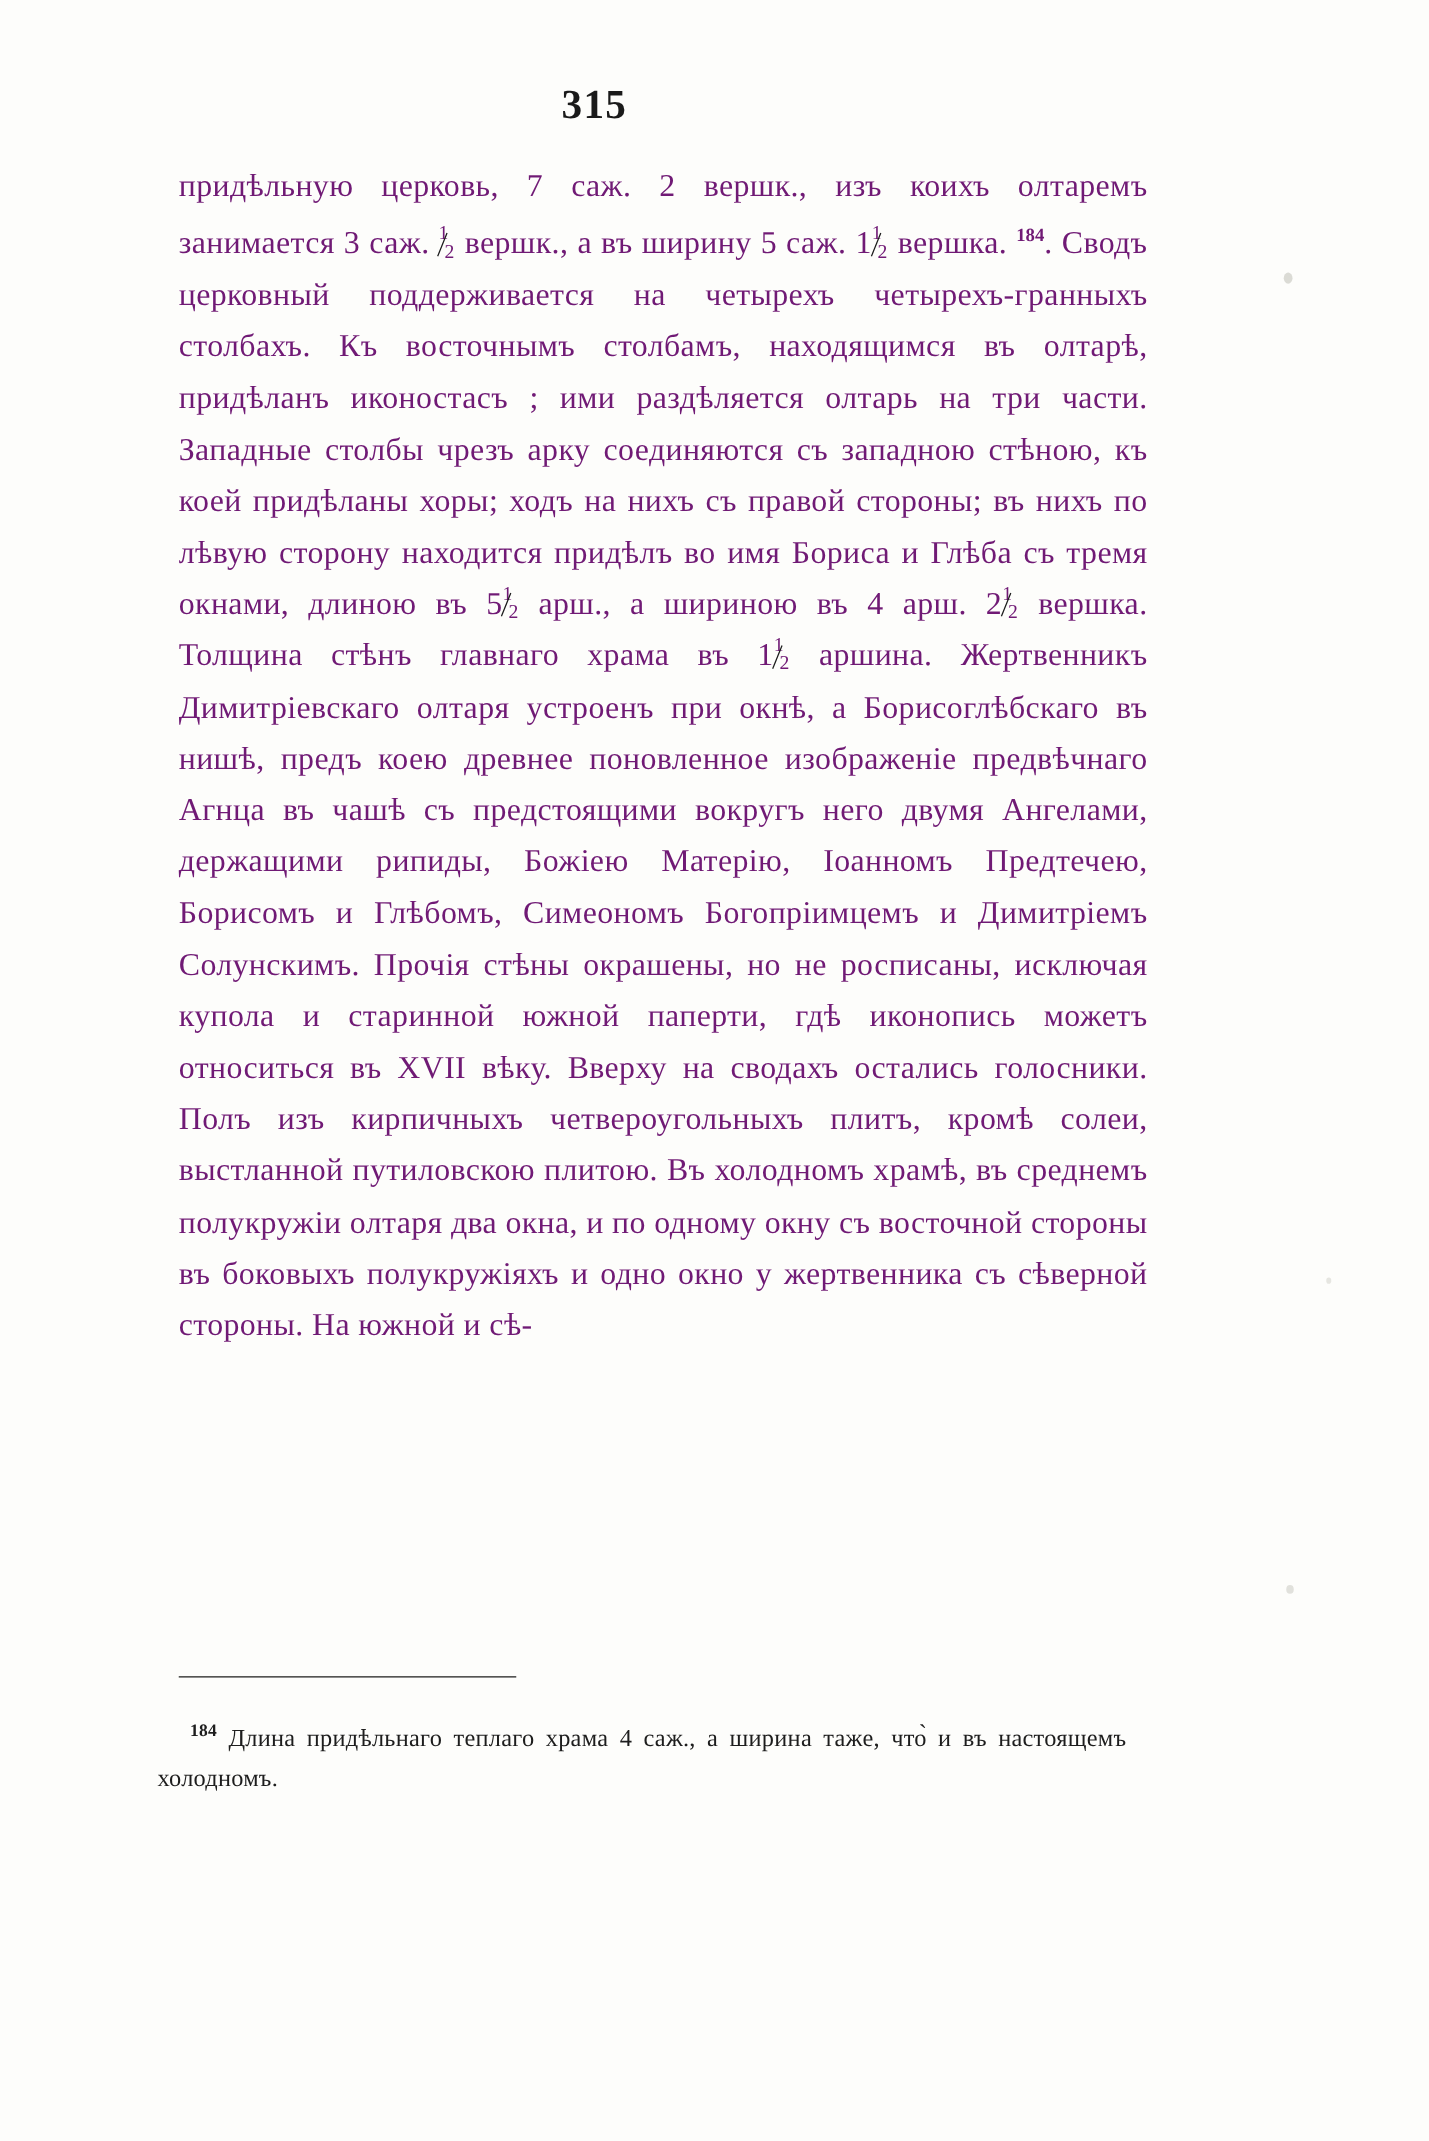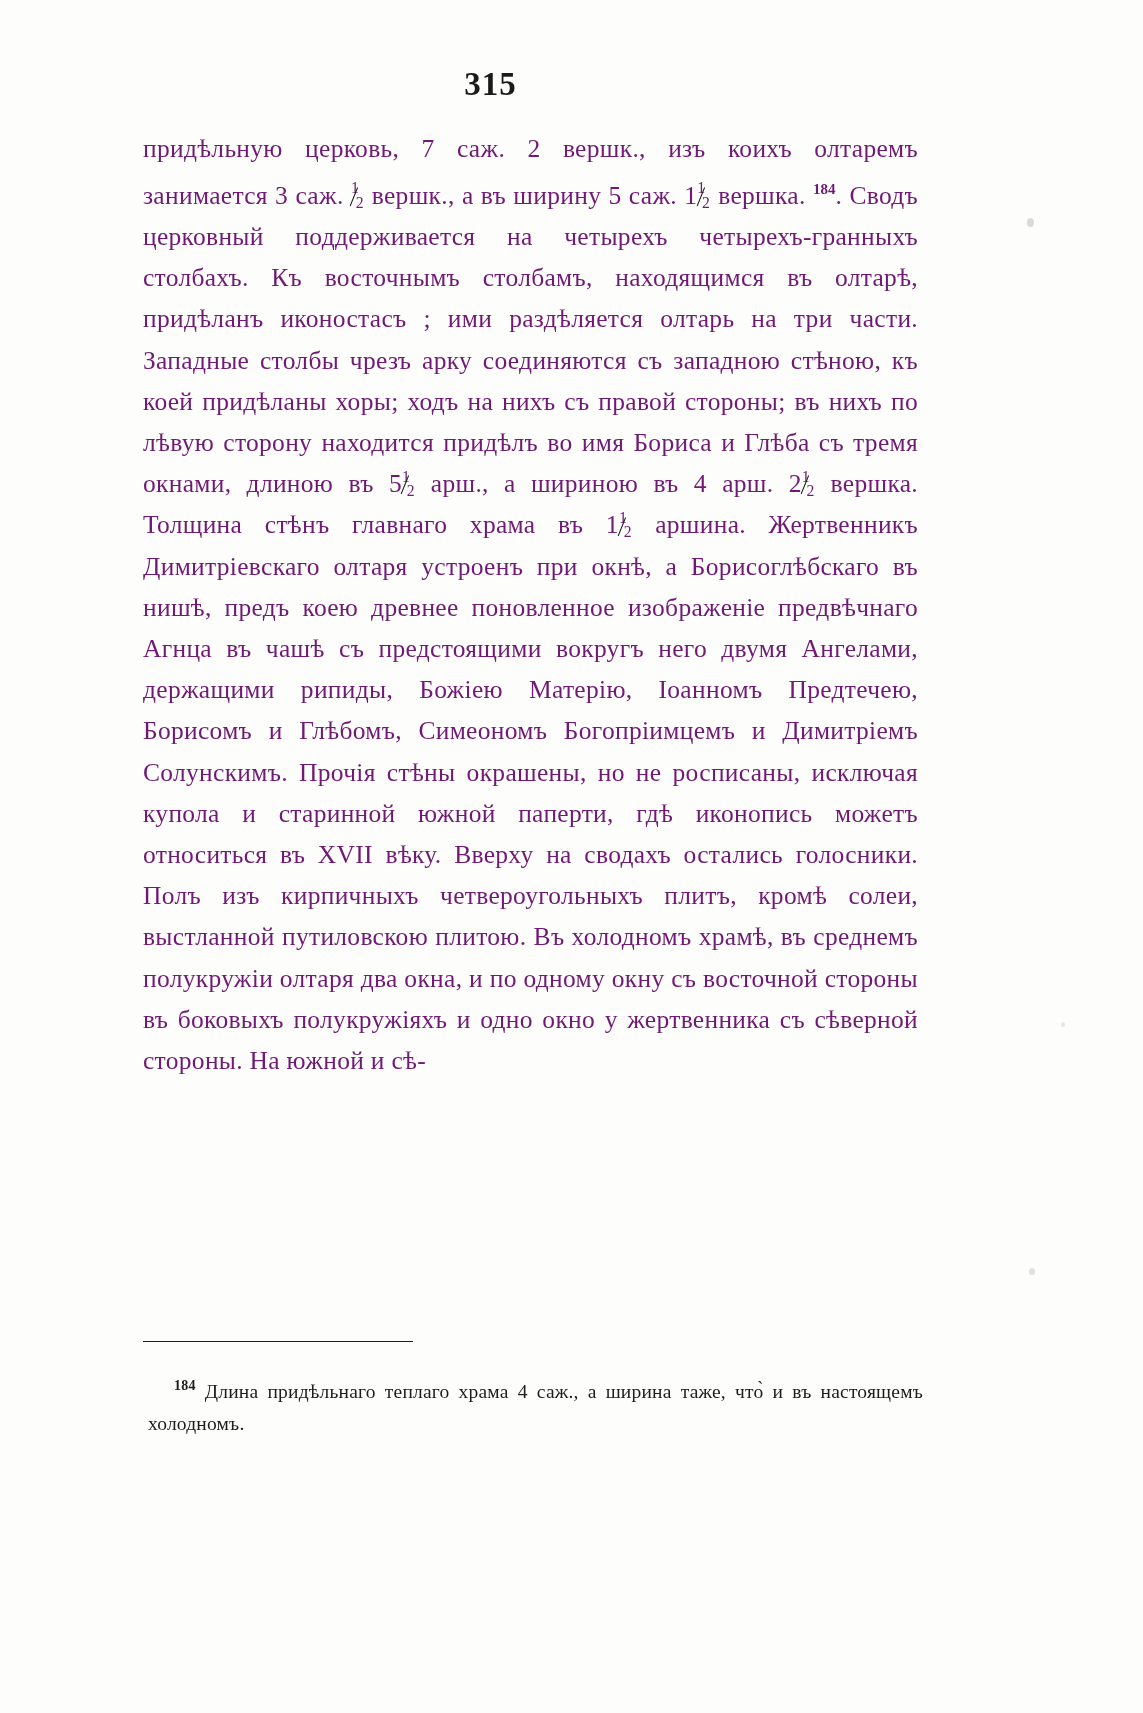--- a/index.html
+++ b/index.html
@@ -25,21 +25,20 @@
   .page-number {
     position: absolute;
     top: 66px;
     left: 0;
     width: 951px;
     text-align: center;
     font-size: 33px;
     font-weight: 700;
     letter-spacing: 1px;
     color: #1a1a1a;
-    padding-left: 15px;
   }
   .body-text {
     position: absolute;
     top: 128px;
     left: 143px;
     width: 775px;
     font-size: 25.5px;
     line-height: 41.2px;
     text-align: justify;
     text-justify: inter-word;
@@ -90,21 +89,21 @@
     position: absolute;
     top: 1341px;
     left: 143px;
     width: 270px;
     height: 0;
     border-top: 1.6px solid #1d1d1d;
   }
   .footnote {
     position: absolute;
     top: 1370px;
-    left: 148px;
+    left: 126px;
     width: 775px;
     font-size: 19.5px;
     line-height: 32px;
     color: #1d1d1d;
     text-align: justify;
     letter-spacing: 0.2px;
   }
   .footnote p { margin: 0; }
   .footnote .fn-num {
     font-size: 14px;

